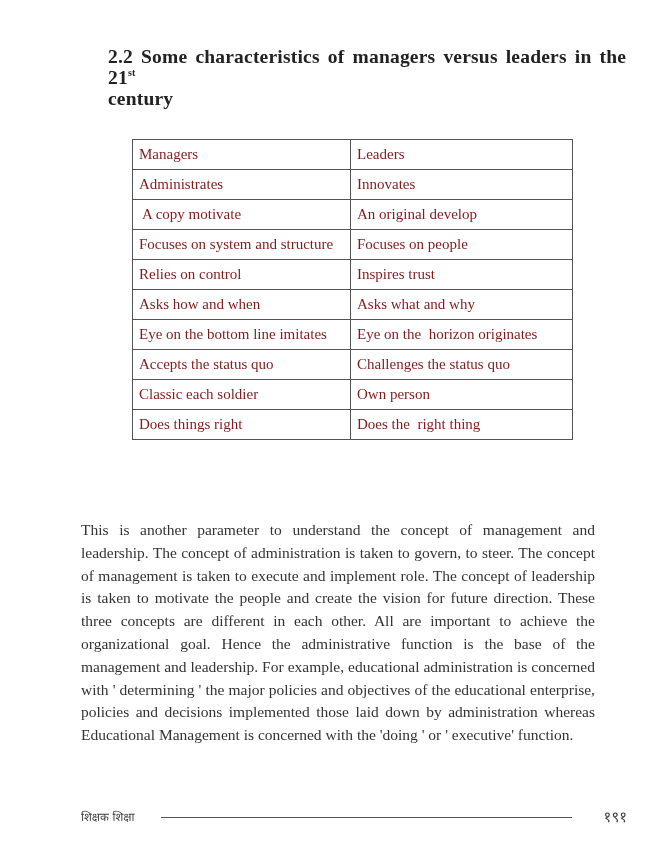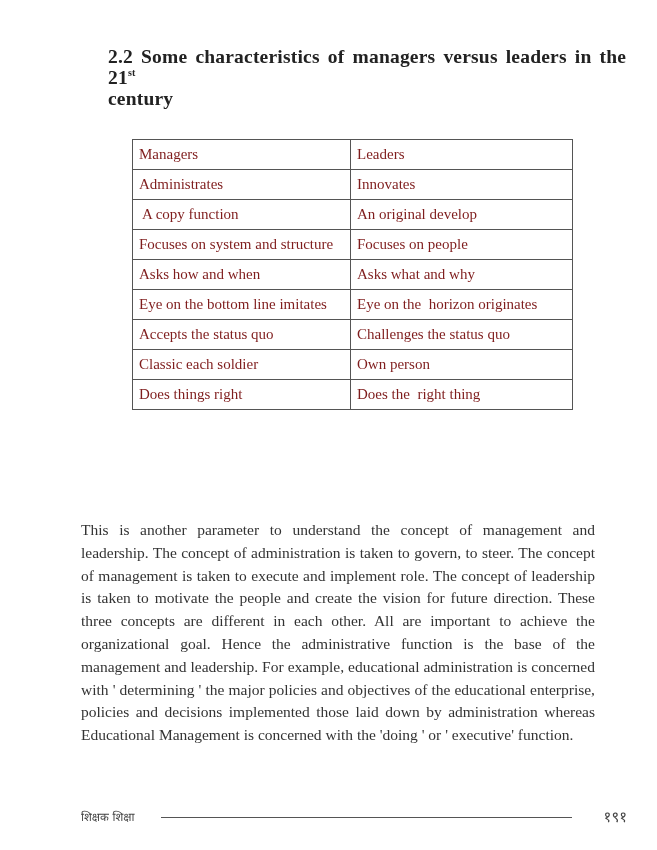--- a/index.html
+++ b/index.html
@@ -51,26 +51,30 @@
     <tbody id="cmp-body">
       <tr>
         <td class="c1">Managers</td>
         <td>Leaders</td>
       </tr>
       <tr>
           <td class="c1">Administrates</td>
           <td>Innovates</td>
         </tr>
       <tr>
-          <td class="c1" style="white-space:pre"> A copy function</td>
+          <td class="c1" style="white-space:pre"> A copy motivate</td>
           <td>An original develop</td>
         </tr>
       <tr>
           <td class="c1">Focuses on system and structure</td>
           <td>Focuses on people</td>
+        </tr>
+      <tr>
+          <td class="c1">Relies on control</td>
+          <td>Inspires trust</td>
         </tr>
       <tr>
           <td class="c1">Asks how and when</td>
           <td>Asks what and why</td>
         </tr>
       <tr>
           <td class="c1">Eye on the bottom line imitates</td>
           <td style="white-space:pre">Eye on the  horizon originates</td>
         </tr>
       <tr>

